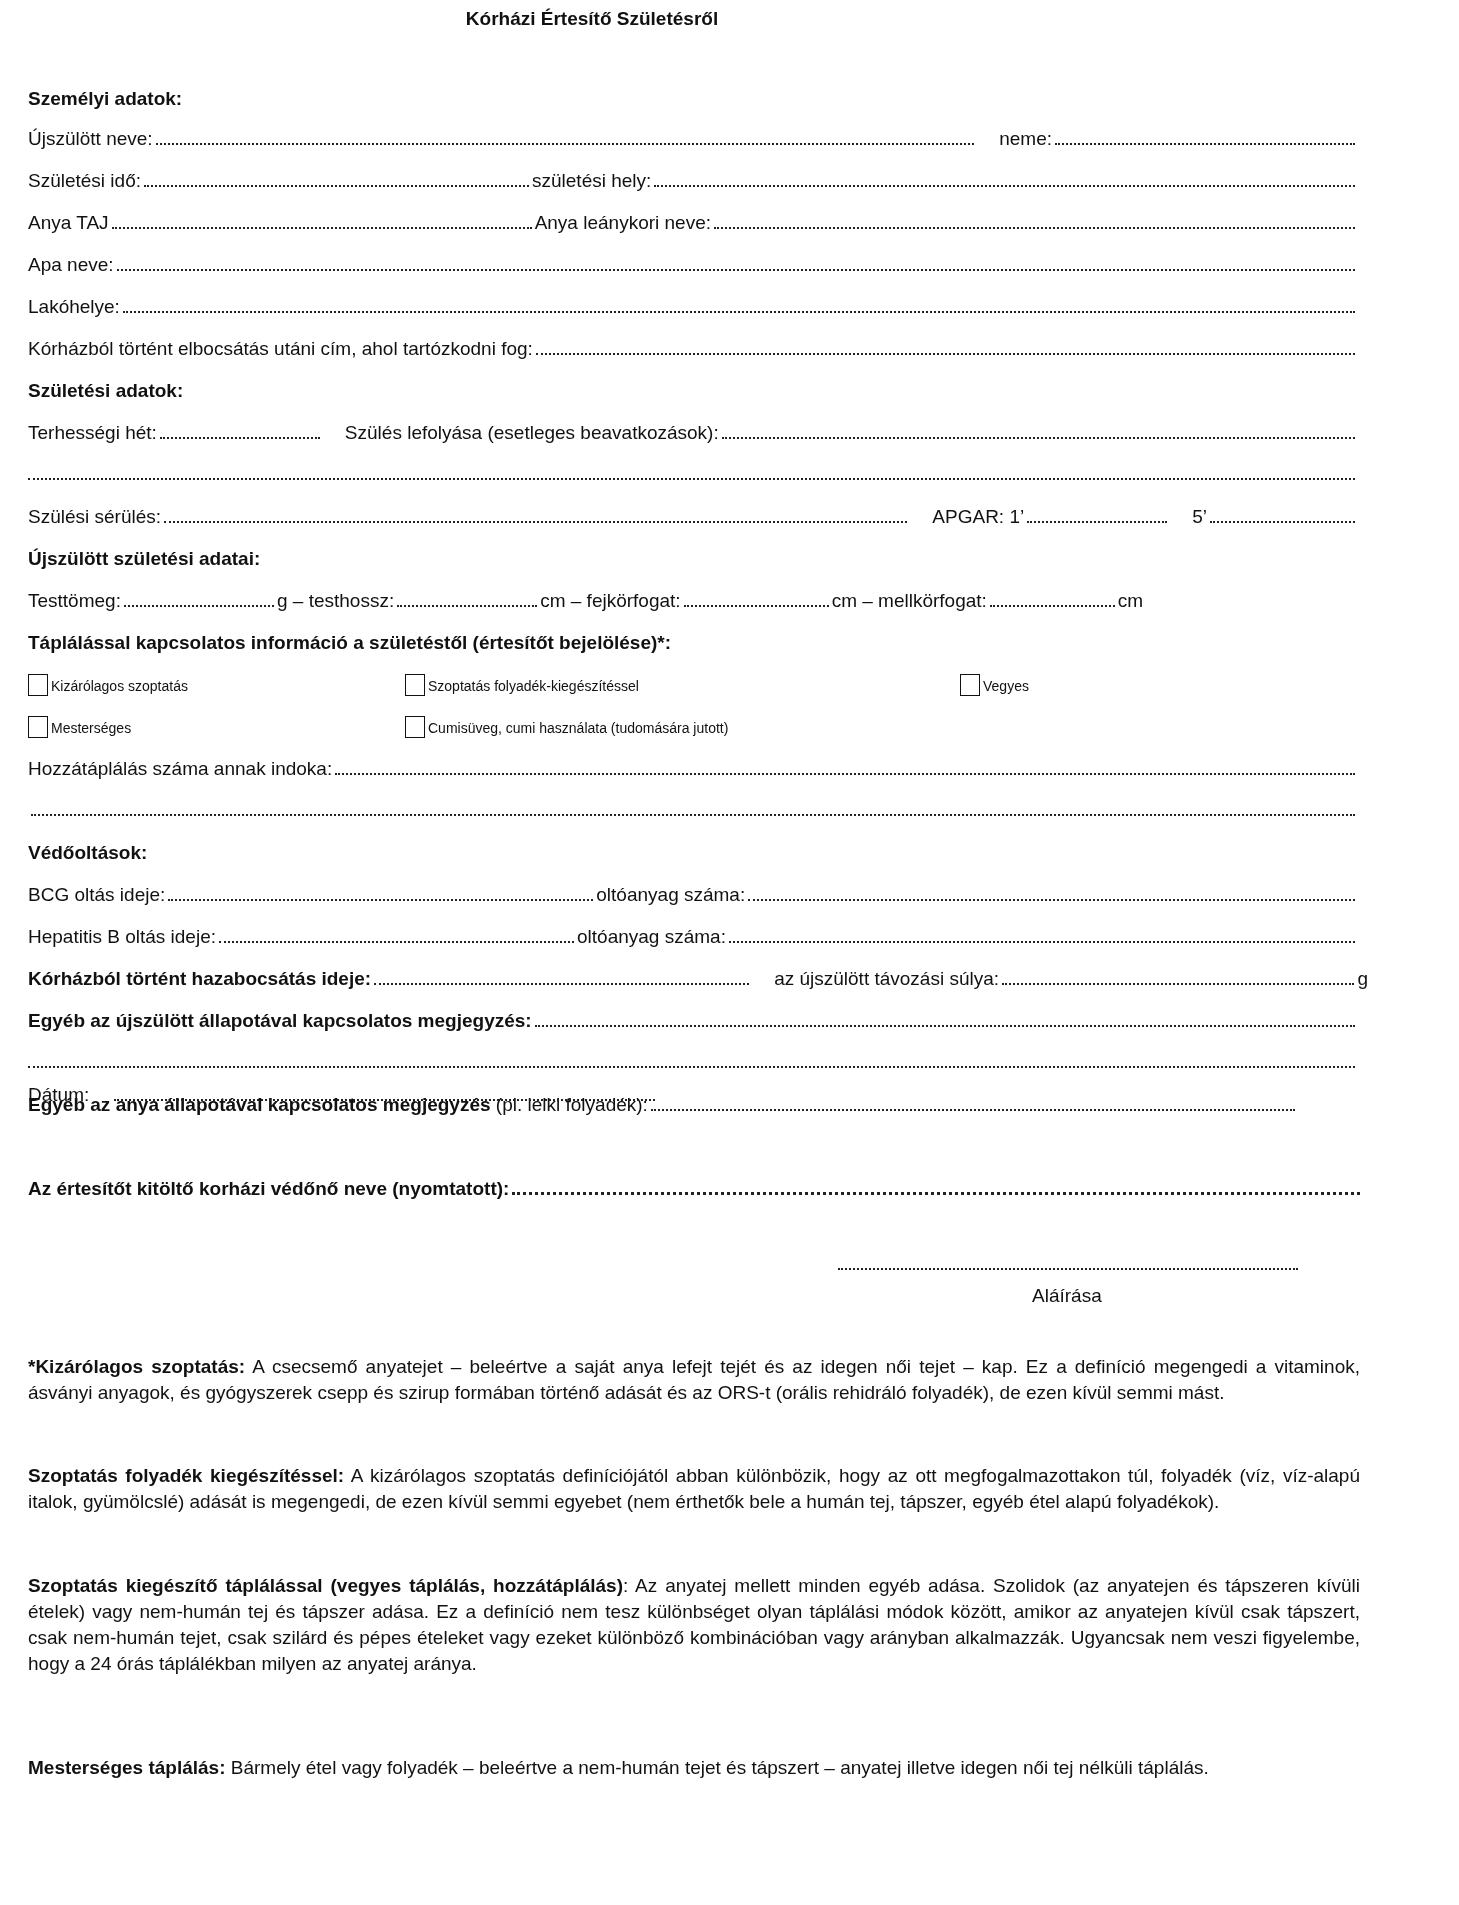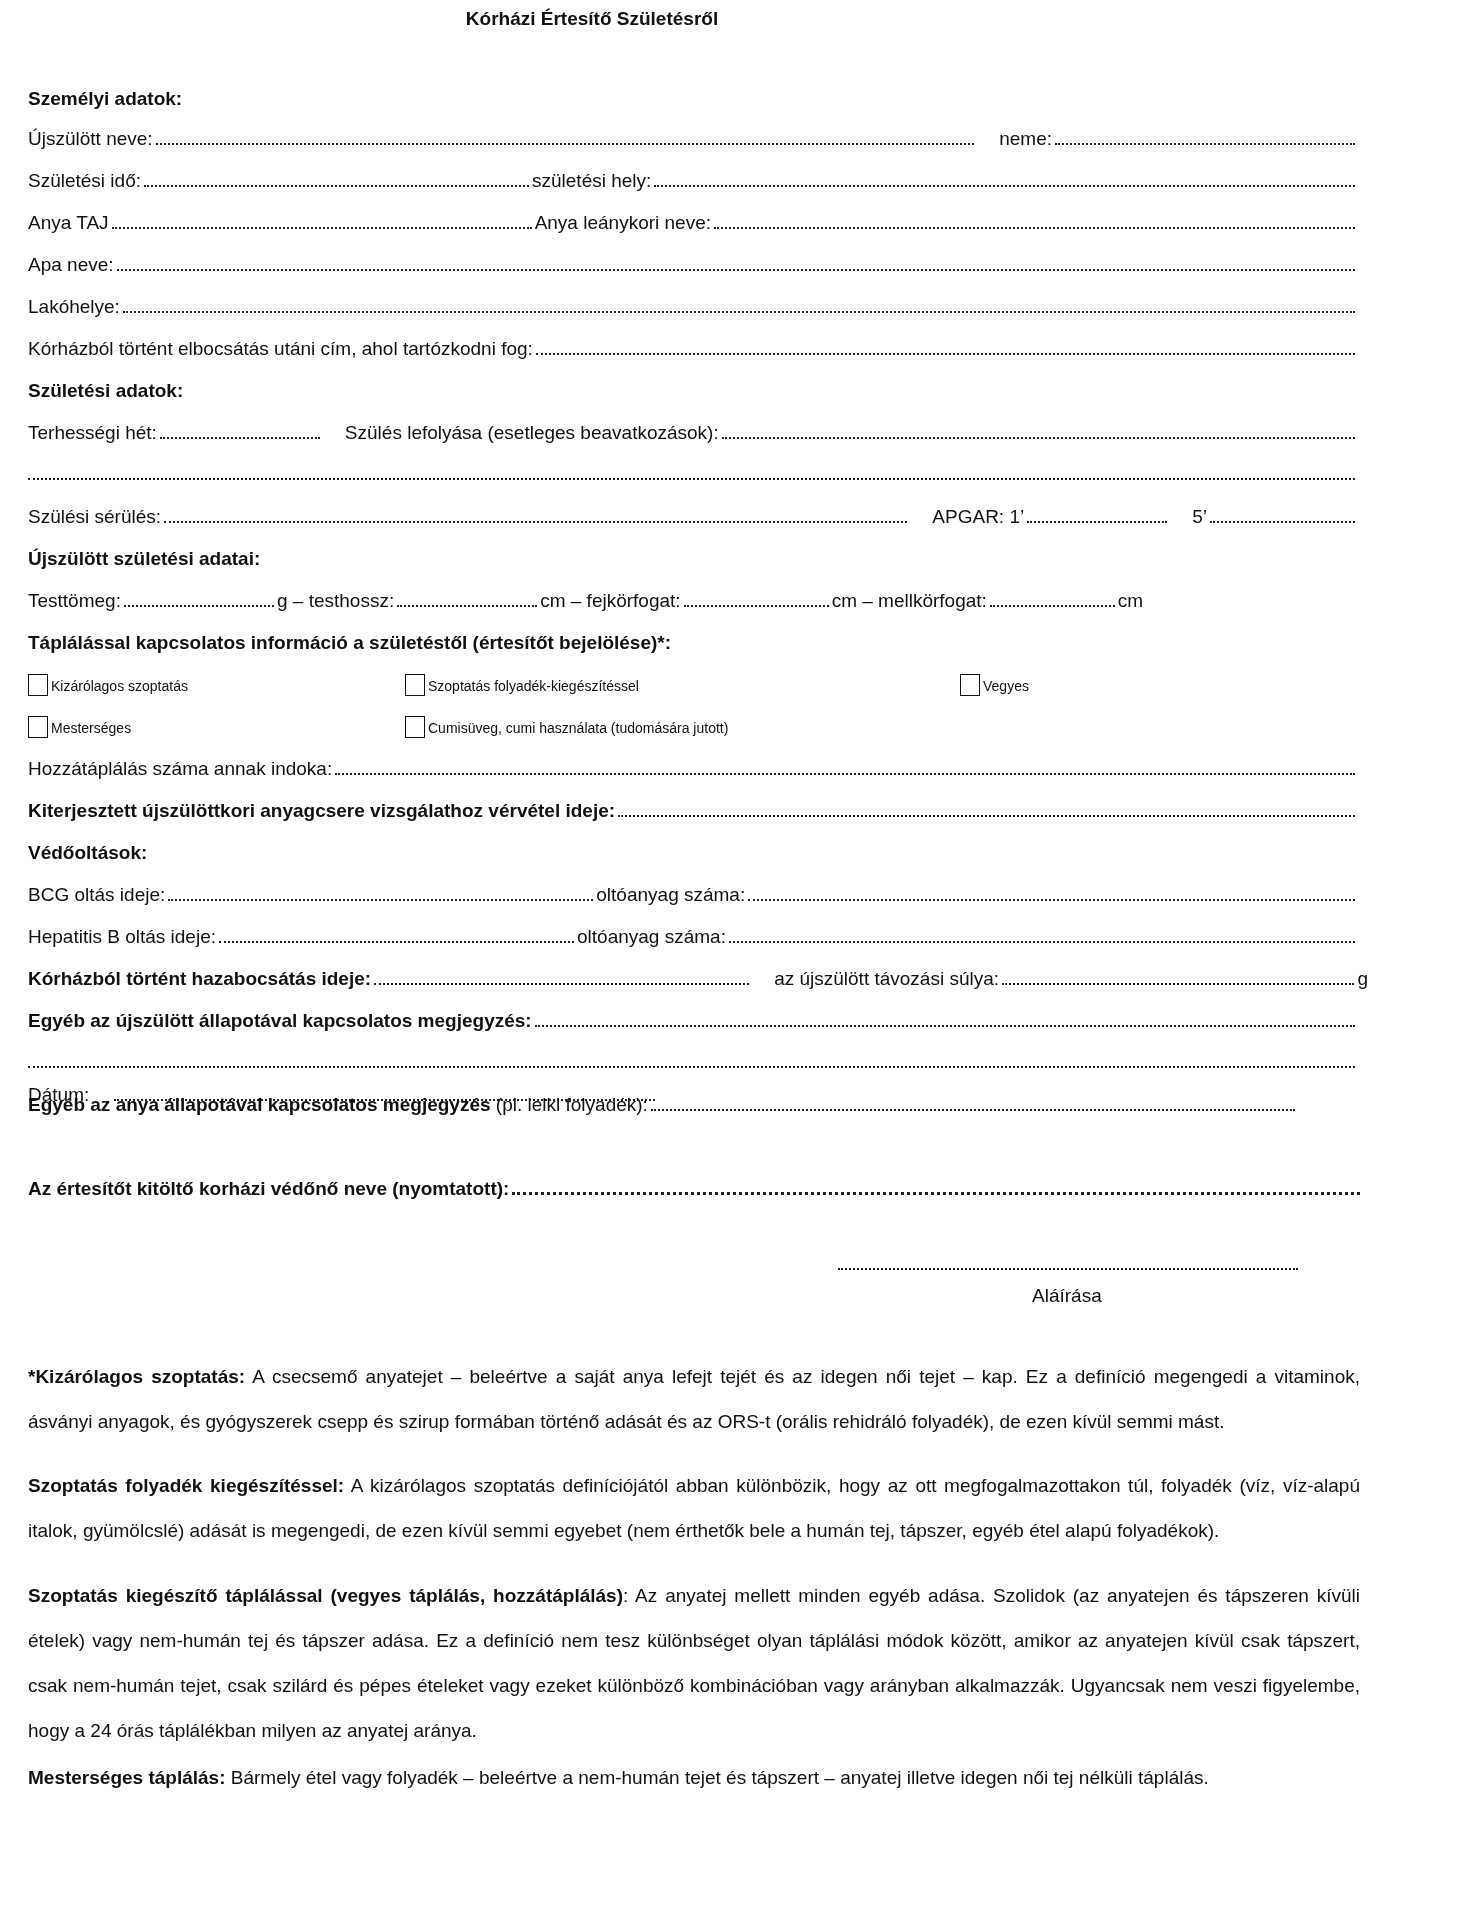--- a/index.html
+++ b/index.html
@@ -7,21 +7,21 @@
        font-family:"Liberation Sans",sans-serif;}
   .title{position:absolute;top:8px;left:0;width:1184px;text-align:center;font-weight:bold;font-size:19px;}
   .row{position:absolute;left:28px;width:1330px;height:26px;display:flex;align-items:baseline;font-size:19px;white-space:nowrap;}
   .h{font-weight:bold;}
   .lbl{flex:none;}
   .dots{flex:1 1 auto;border-bottom:2px dotted #222;height:14px;margin:0 3px;min-width:10px;}
   .fixed{flex:none;}
   .gap{flex:none;width:22px;}
   .cb{display:inline-block;width:20px;height:22px;border:1.5px solid #111;vertical-align:-5px;margin-right:3px;box-sizing:border-box;}
   .cbwrap{position:absolute;font-size:14px;white-space:nowrap;}
-  .para{position:absolute;left:28px;width:1332px;font-size:19px;line-height:45px;text-align:justify;}
+  .para{position:absolute;left:28px;width:1332px;font-size:19px;line-height:26px;text-align:justify;}
   .para b{font-weight:bold;}
   .sig-line{position:absolute;left:838px;top:1268px;width:460px;border-bottom:2px dotted #222;}
   .sig-label{position:absolute;left:1032px;top:1285px;font-size:19px;}
 </style>
 </head>
 <body>
 
 <div class="title">Kórházi Értesítő Születésről</div>
 
 <div class="row h" style="top:88px">Személyi adatok:</div>
@@ -119,21 +119,20 @@
 <div class="cbwrap" style="left:405px;top:716px">
   <span class="cb"></span><span>Cumisüveg, cumi használata (tudomására jutott)</span>
 </div>
 
 <div class="row" style="top:758px">
   <span class="lbl">Hozzátáplálás száma annak indoka:</span>
   <span class="dots"></span>
 </div>
 
 <div class="row" style="top:800px">
-  <span class="lbl h">Kiterjesztett újszülöttkori anyagcsere vizsgálathoz vérvétel ideje:</span>
   <span class="dots"></span>
 </div>
 
 <div class="row h" style="top:842px">Védőoltások:</div>
 
 <div class="row" style="top:884px">
   <span class="lbl">BCG oltás ideje:</span>
   <span class="dots fixed" style="width:425px"></span>
   <span class="lbl">oltóanyag száma:</span>
   <span class="dots"></span>

